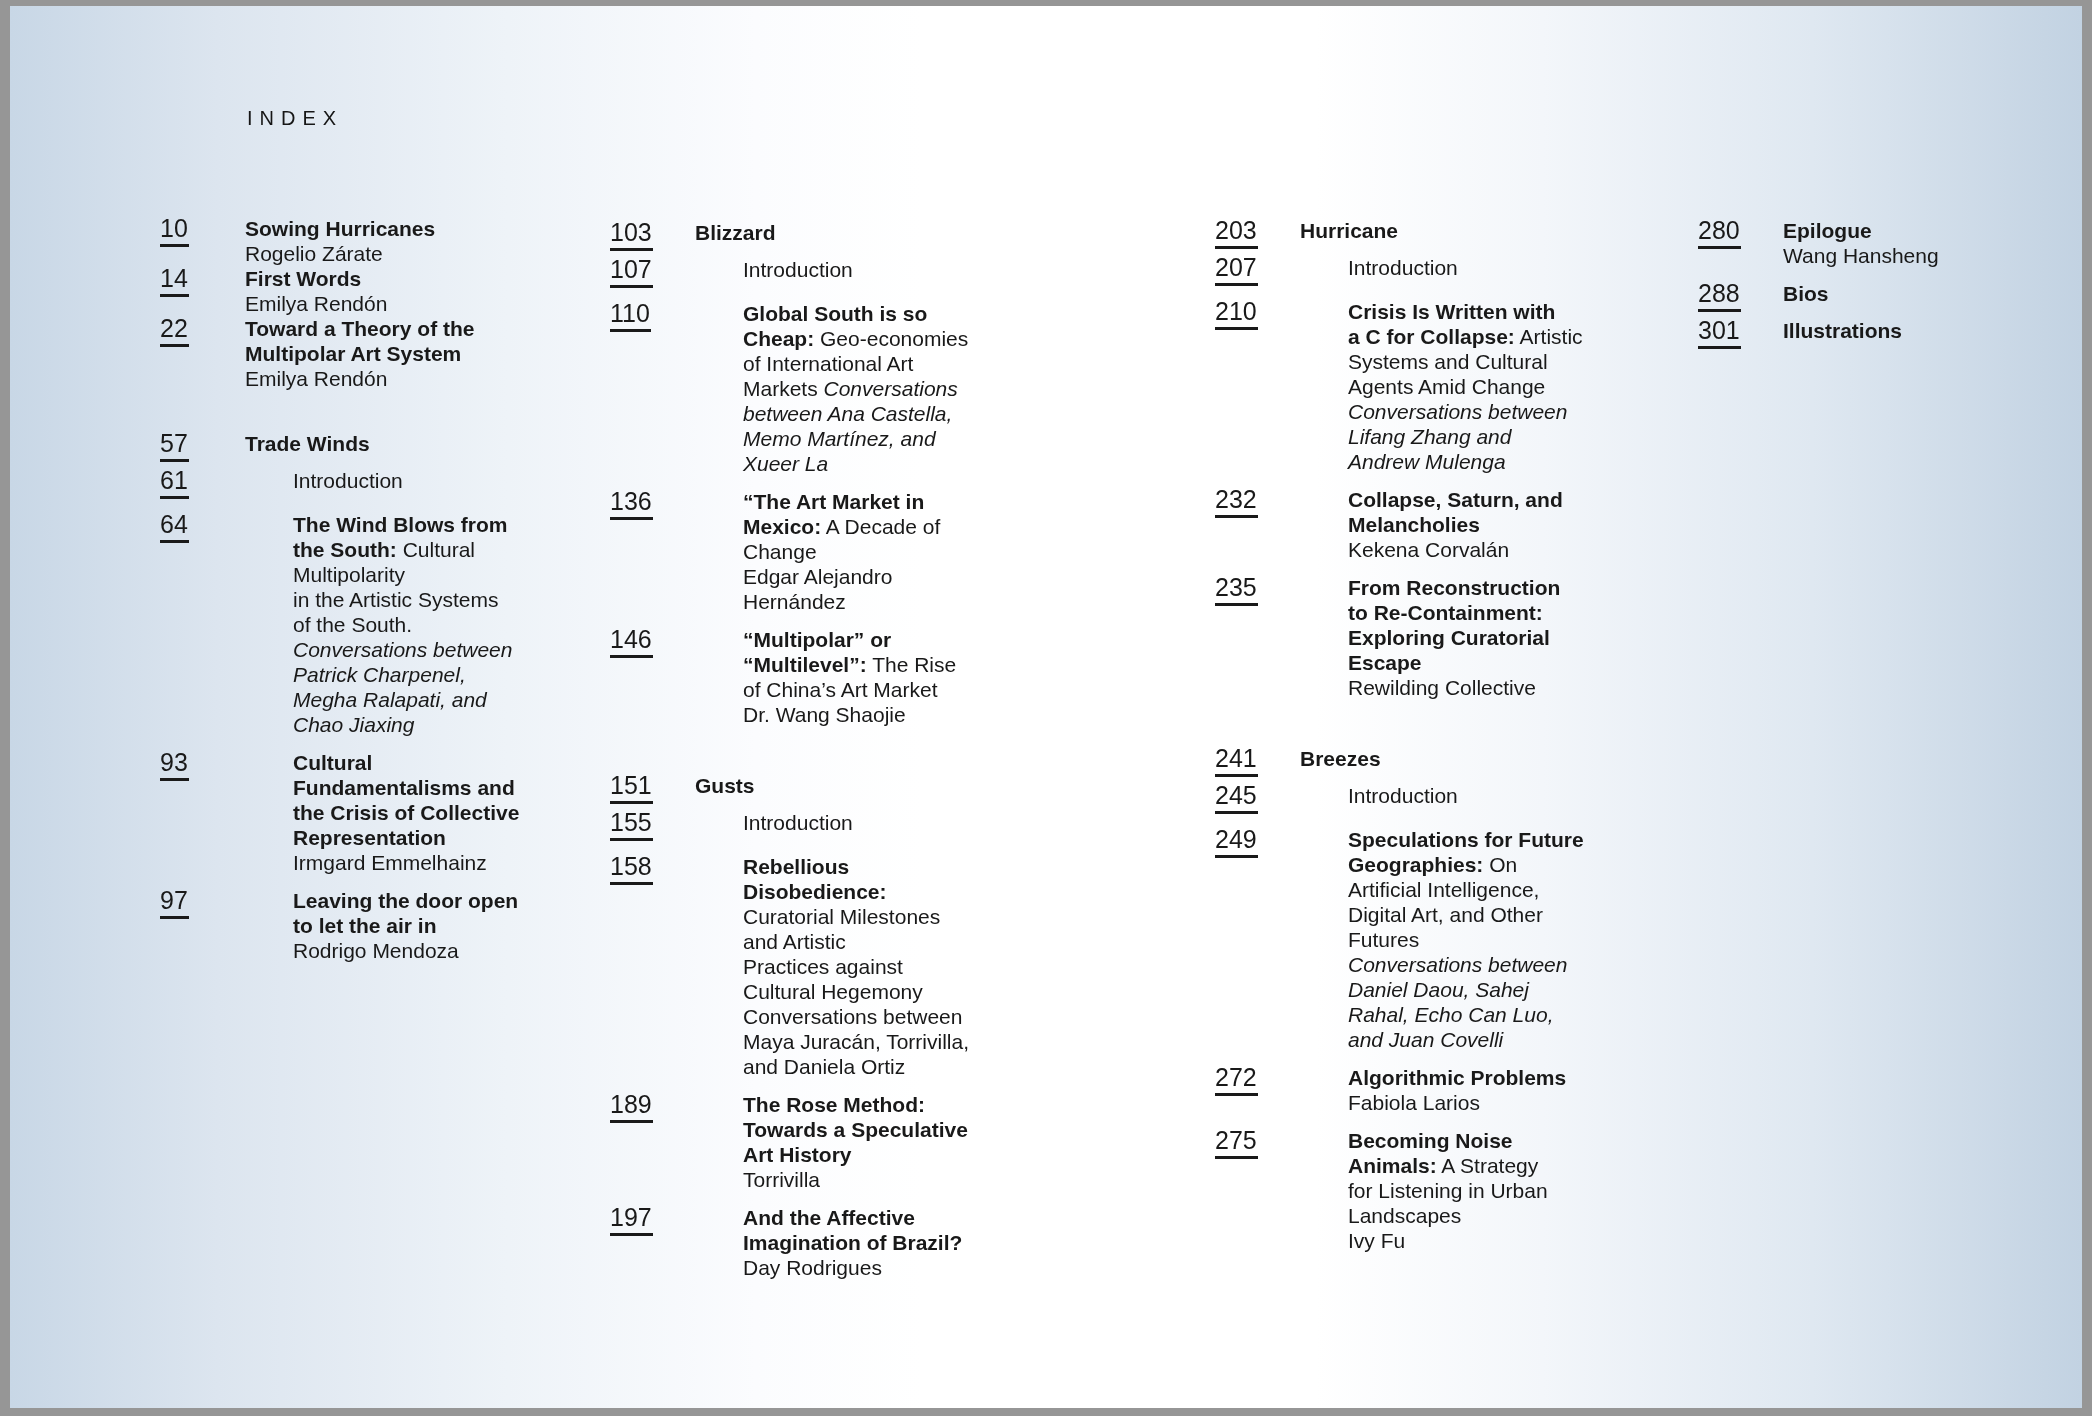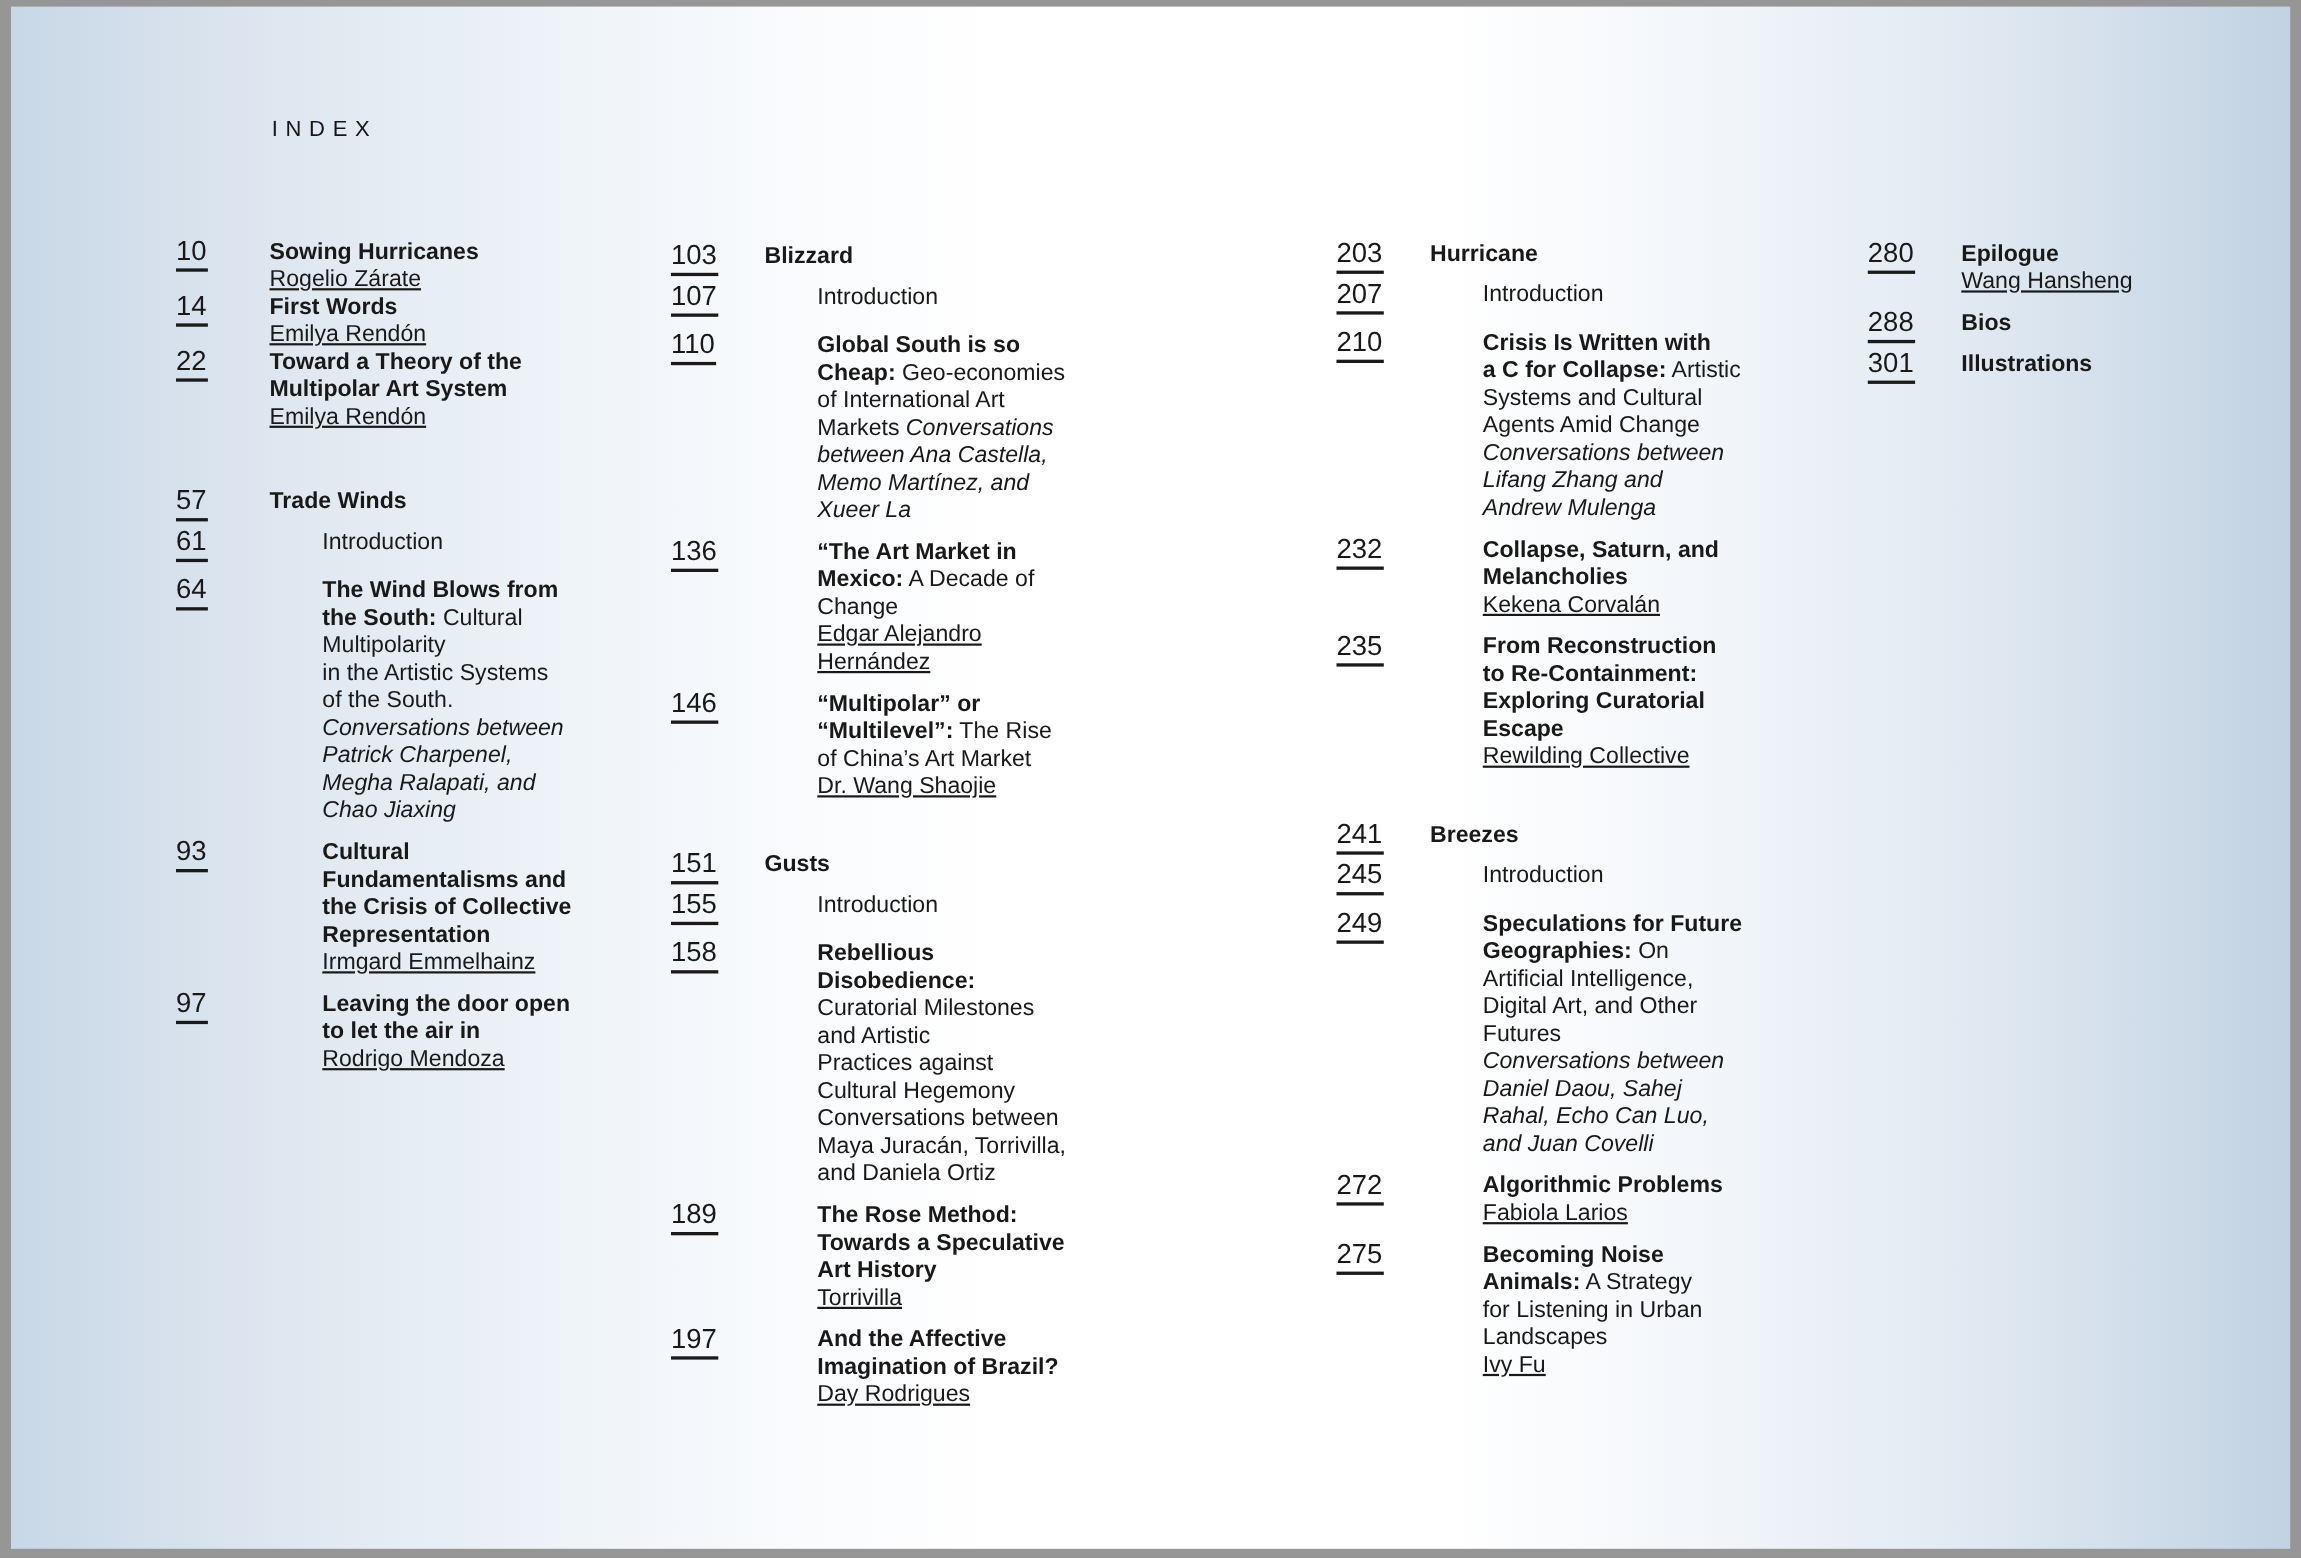--- a/index.html
+++ b/index.html
@@ -30,40 +30,40 @@
   .col{position:absolute; width:396px;}
   #col1{left:150px;  top:210px;}
   #col2{left:600px;  top:214px;}
   #col3{left:1205px; top:212px;}
   #col4{left:1688px; top:212px;}
   .entry{display:flex; align-items:flex-start;}
   .gap-sm{margin-top:13px;}
   .gap-head{margin-top:6px;}
   .gap-lg{}
   .gap-sec{margin-top:46px;}
-  .gap-sec-lg{margin-top:52px;}
+  .gap-sec-lg{margin-top:40px;}
   .num{
     flex:0 0 85px; width:85px;
     font-size:25px; line-height:25px;
     font-weight:400;
   }
   .num span{
     display:inline-block;
     border-bottom:3px solid #1a1a1a;
     padding:0 1px 3px 0;
   }
   .body{
     flex:1 1 auto;
     font-size:21px; line-height:25px;
     white-space:pre-line;
   }
   .entry.indent .body{padding-left:48px;}
   .seg-b{font-weight:700;}
   .seg-i{font-style:italic;}
-  .author{white-space:pre-line;text-decoration:underline;}
+  .author{white-space:pre-line;}
 </style>
 </head>
 <body>
 
 <div class="page">
   <div class="index-title">INDEX</div>
   <div class="col" id="col1">
       <div class="entry">
         <div class="num"><span>10</span></div>
         <div class="body"><span class="seg-b">Sowing Hurricanes</span><div class="author">Rogelio Zárate</div></div>

